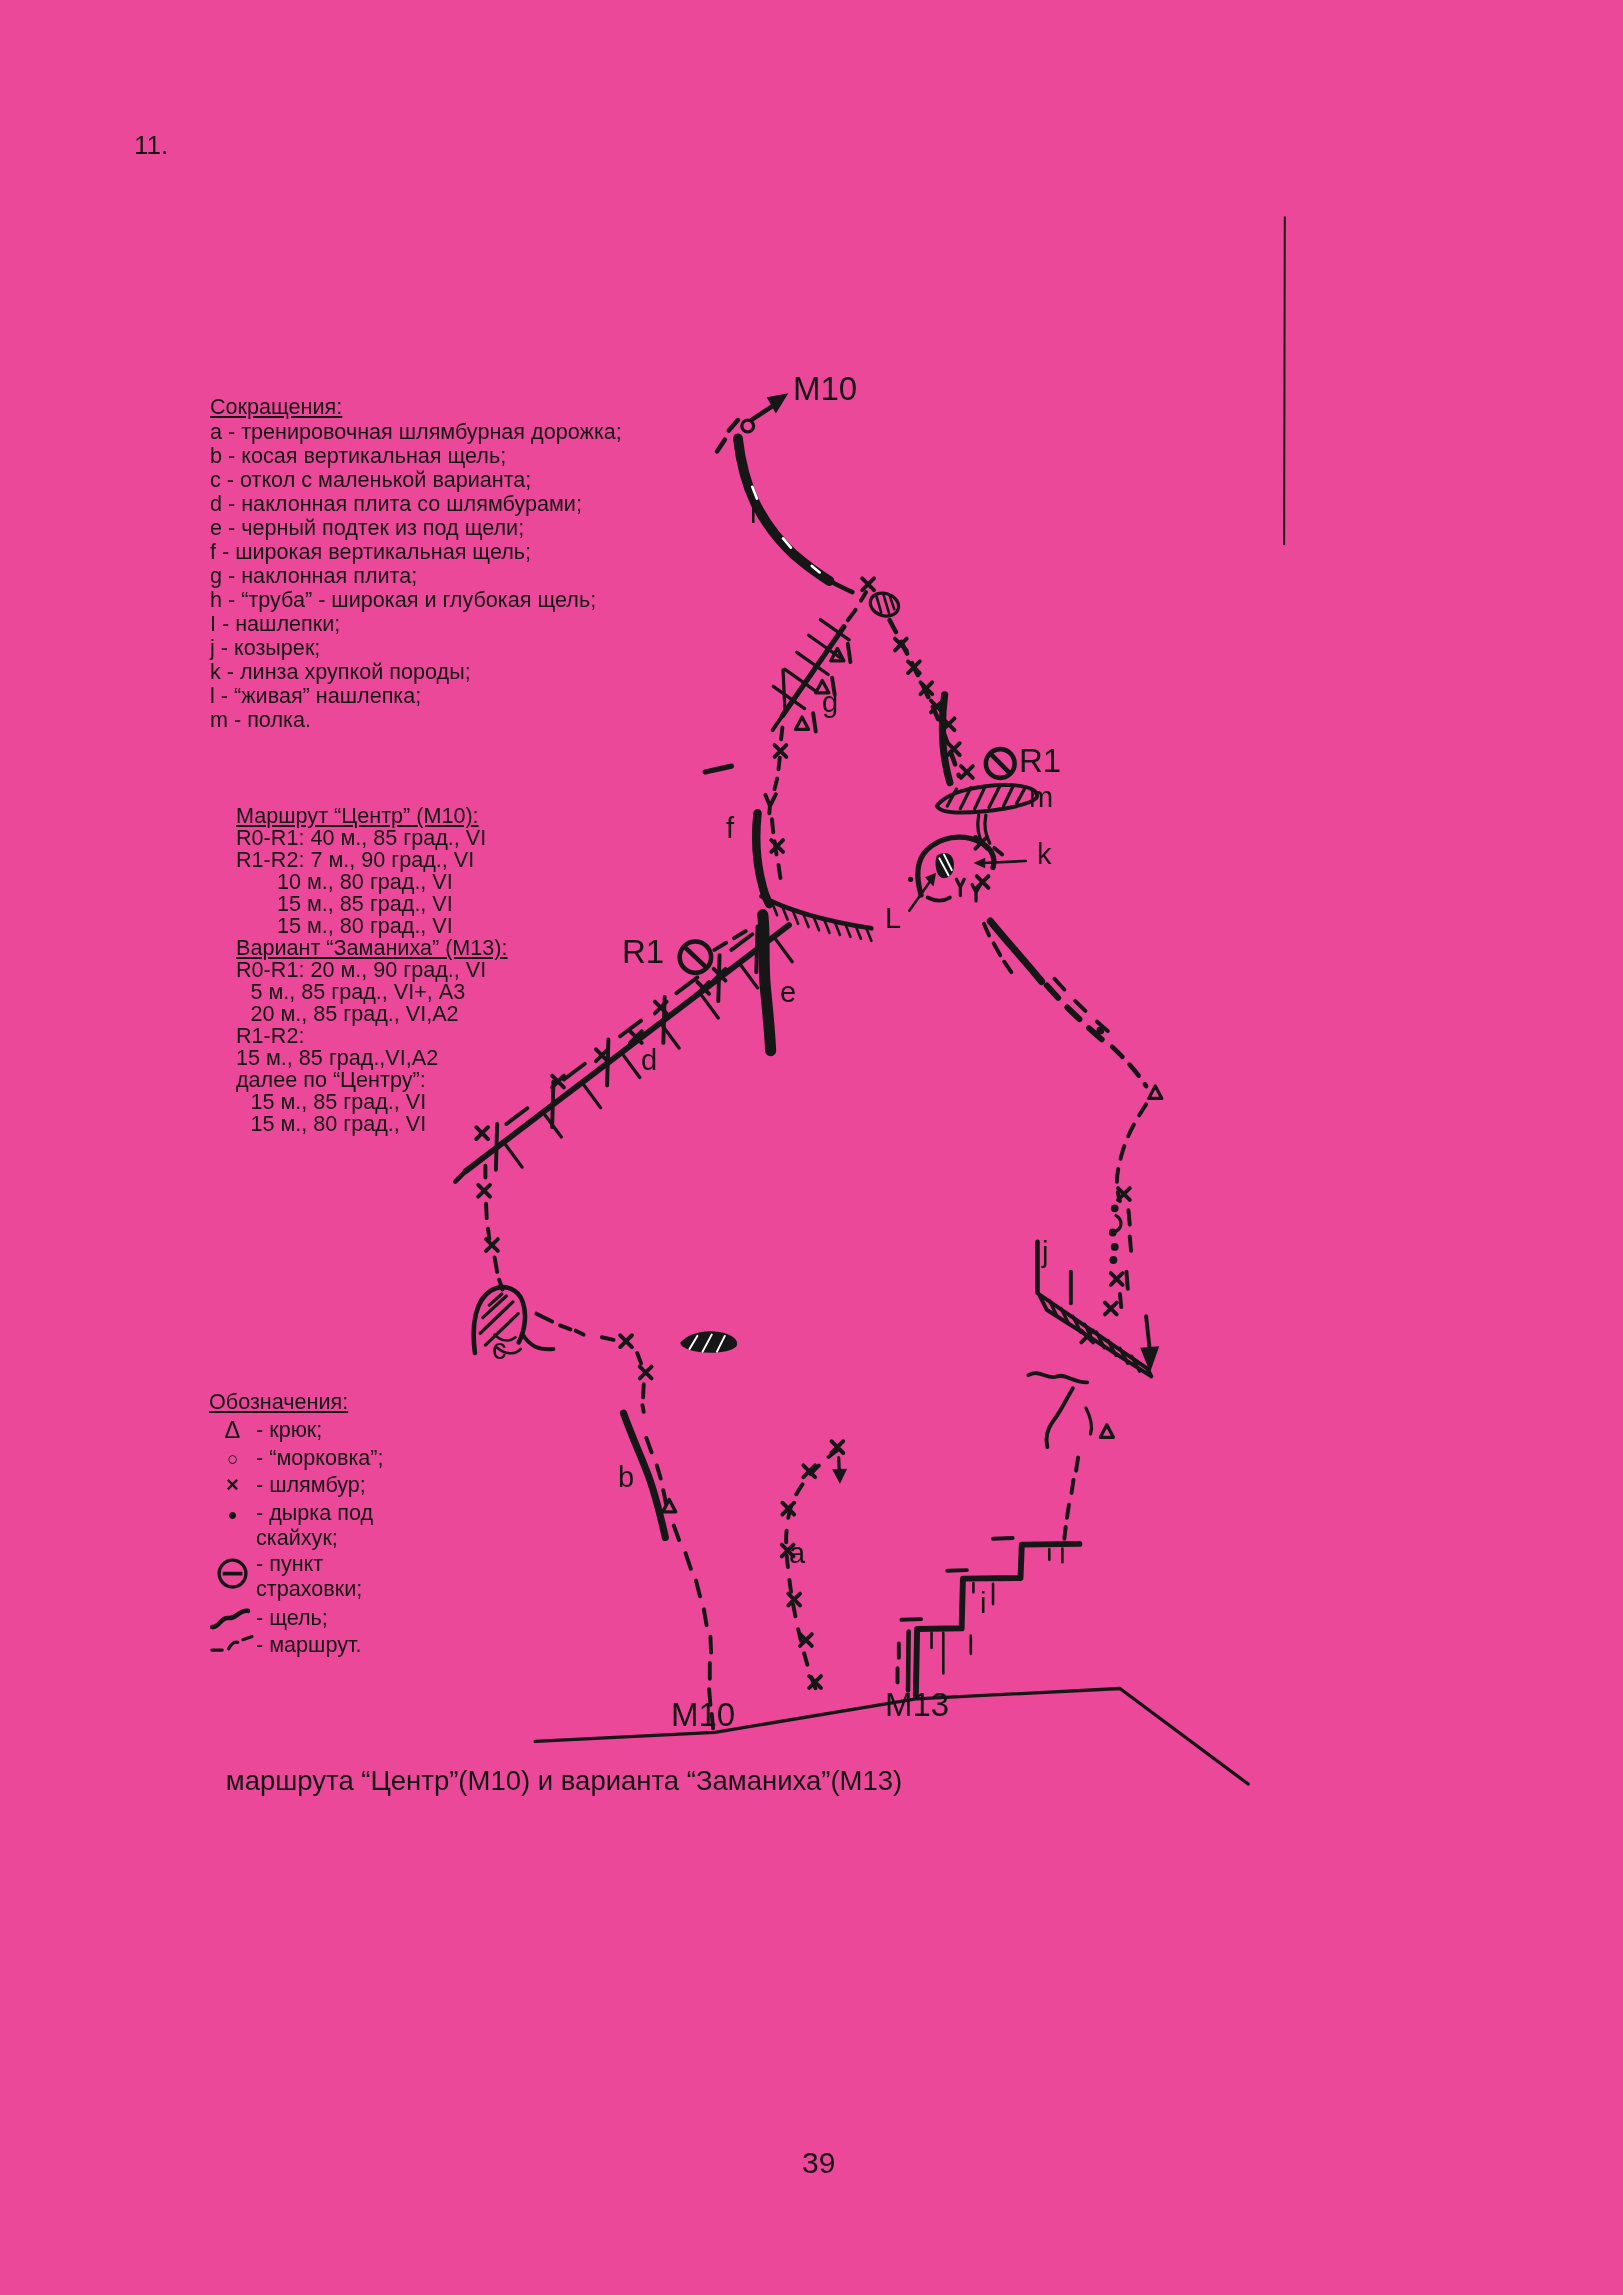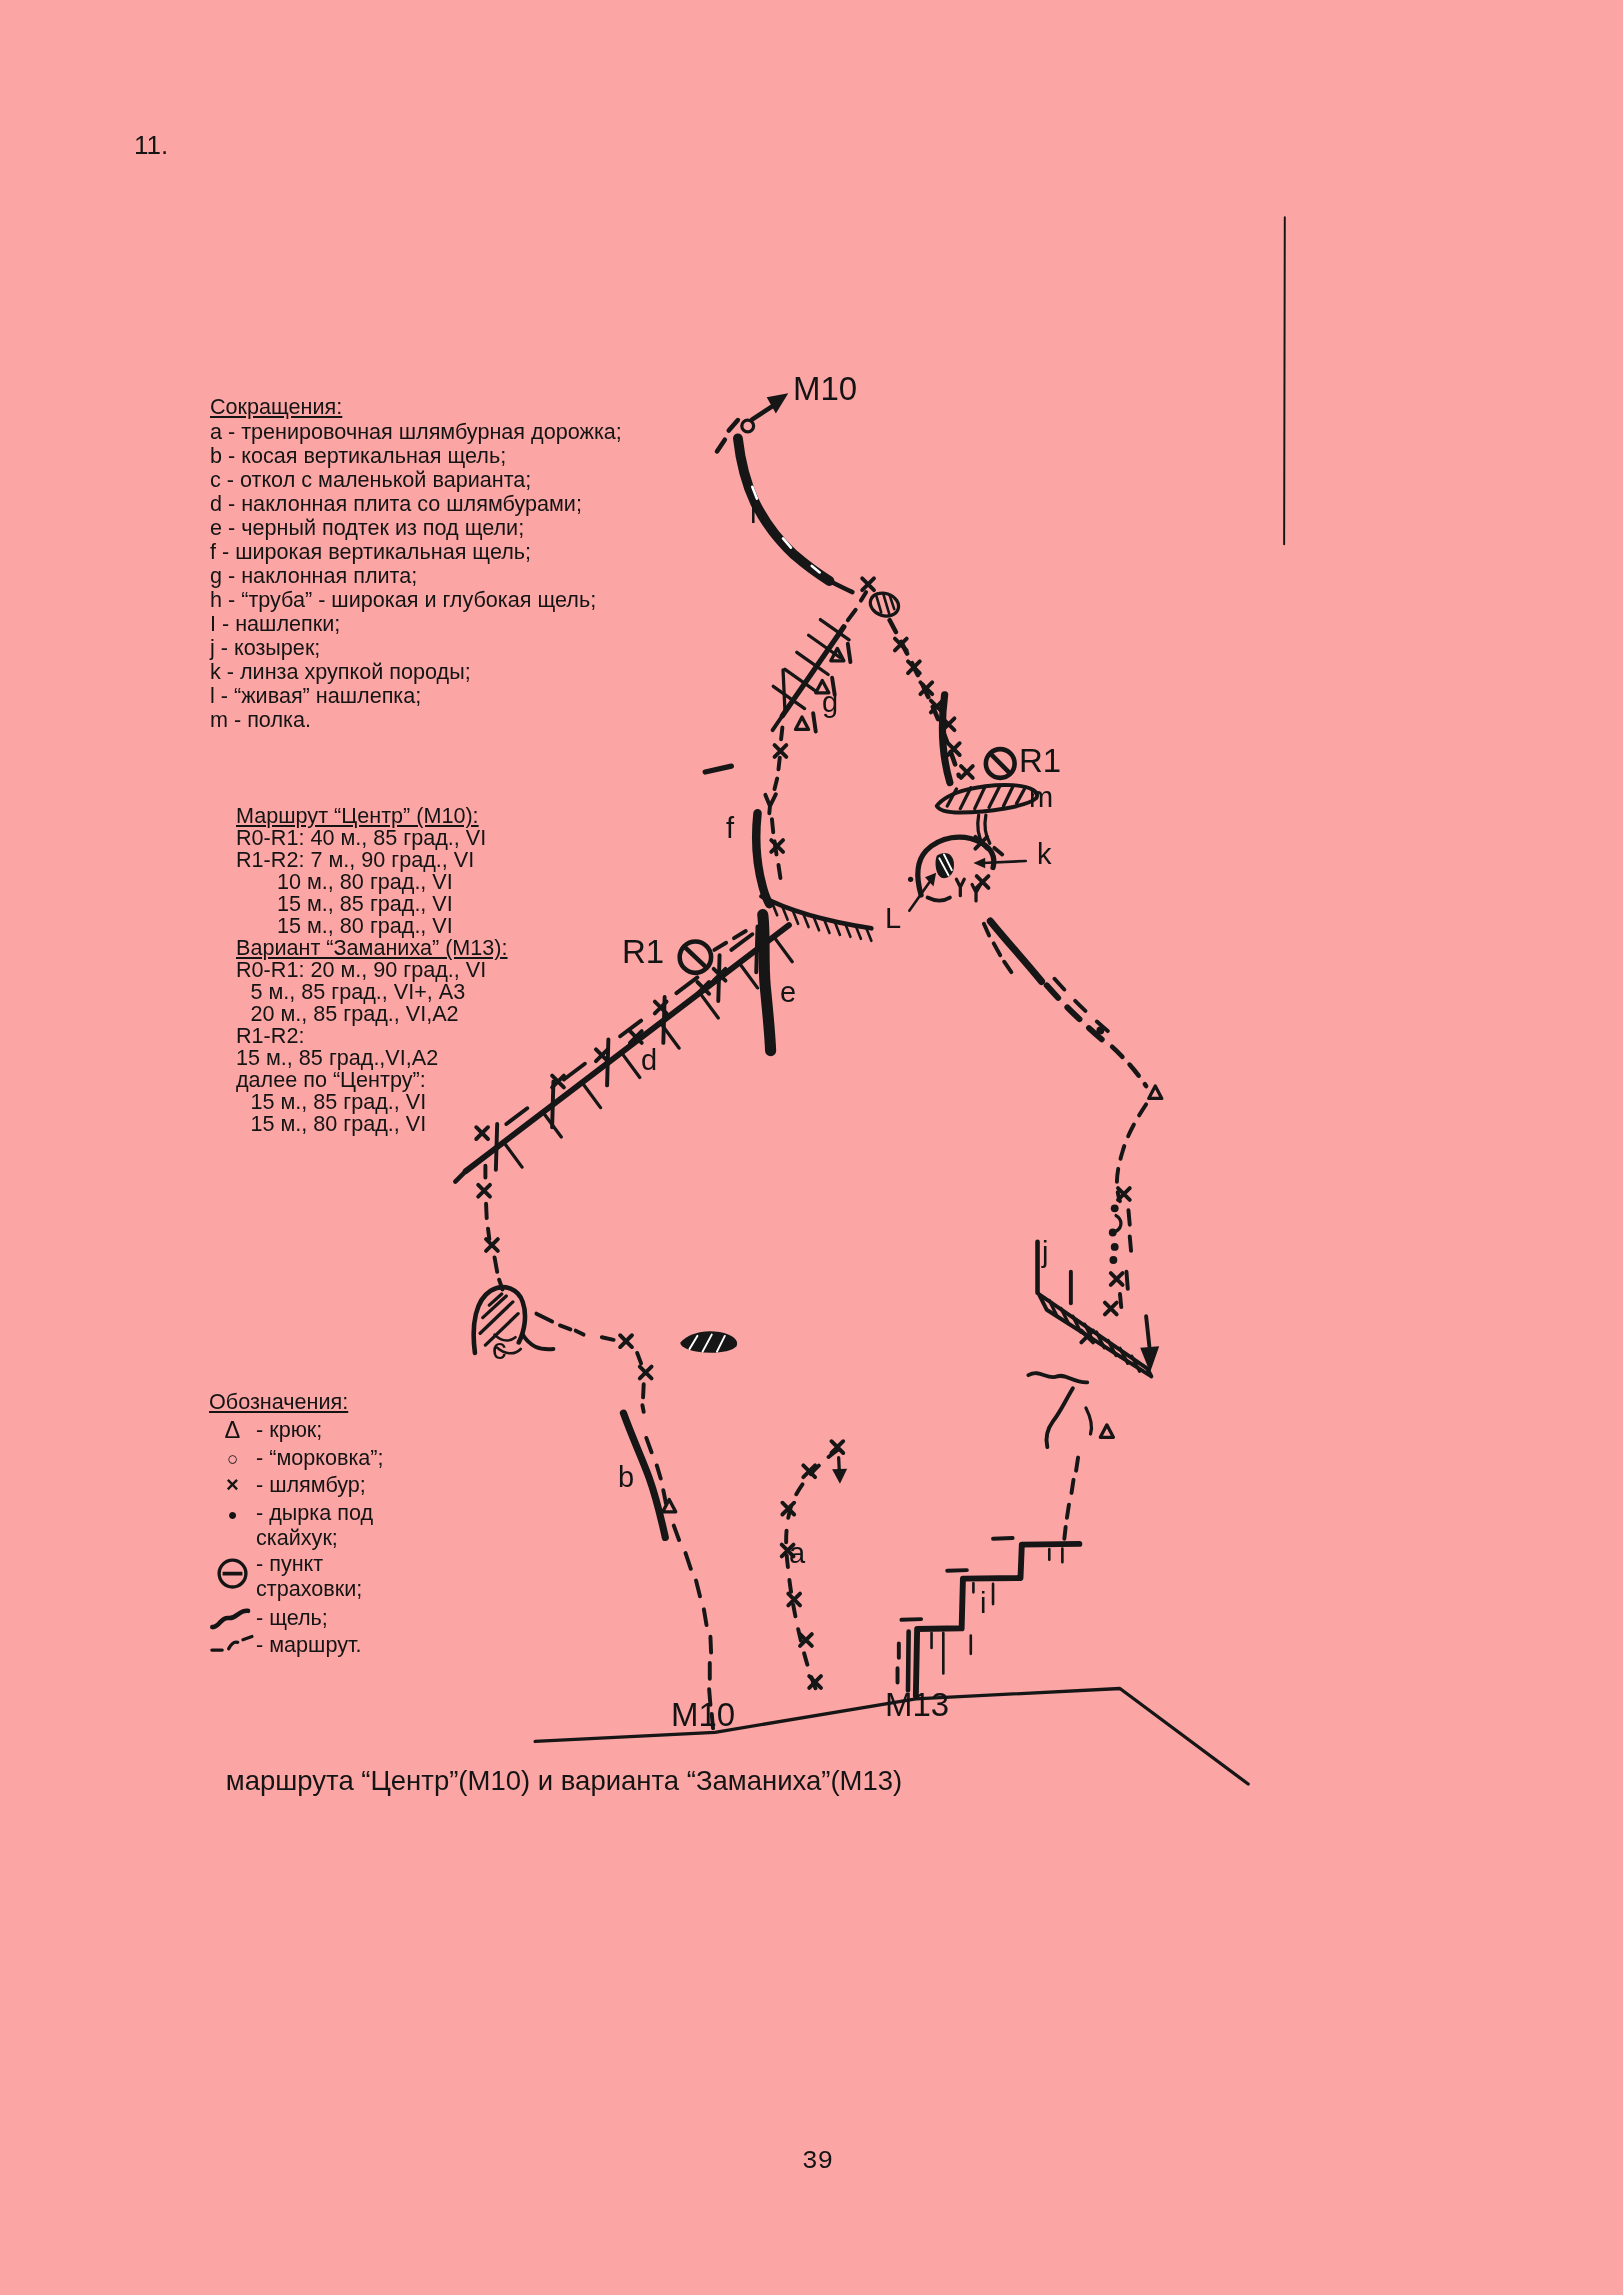--- a/index.html
+++ b/index.html
@@ -1,34 +1,34 @@
 <!DOCTYPE html>
 <html style="font-size:10.5px"><head>
 <meta charset="utf-8">
 <style>
   html,body{margin:0;padding:0;background:#777;}
-  .page{position:relative;width:1623px;height:2295px;background:#fca5a5;overflow:hidden;
+  .page{position:relative;width:1623px;height:2295px;background:#ec4899;overflow:hidden;
         font-family:"Liberation Sans",sans-serif;color:#141414;}
   .abs{position:absolute;}
   .u{text-decoration:underline;}
   .hdr-num{font-size:26px;}
   .hdr-title{font-size:26px;}
   .abbr{font-size:21.6px;line-height:24px;white-space:nowrap;}
   .abbr .hline{margin-bottom:0.7px;}
   .route{font-size:21.6px;line-height:22px;white-space:nowrap;margin-left:20px;}
   .ind1{padding-left:14.4px;}
   .ind2{padding-left:41px;}
   .desig{font-size:21.6px;}
   .desig-row{position:absolute;display:flex;align-items:flex-start;}
   .sym{display:inline-block;width:47px;text-align:center;flex:0 0 47px;}
   .desig-label{display:inline-block;width:177px;line-height:25px;}
   .dl{position:absolute;font-size:29px;line-height:29px;}
   .big{font-size:33px;}
   .caption{font-size:27.5px;line-height:35px;white-space:nowrap;}
-  .pageno{font-family:Liberation Mono, monospace;font-size:26px;}
+  .pageno{font-family:Liberation Sans, sans-serif;font-size:30px;}
   svg{display:block;}
 </style>
 </head>
 <body>
 
 <div class="page">
 
   <div class="abs hdr-num" style="left:134px;top:130px;">11.</div>
 
   <div class="abs abbr" style="left:210px;top:395px;">

